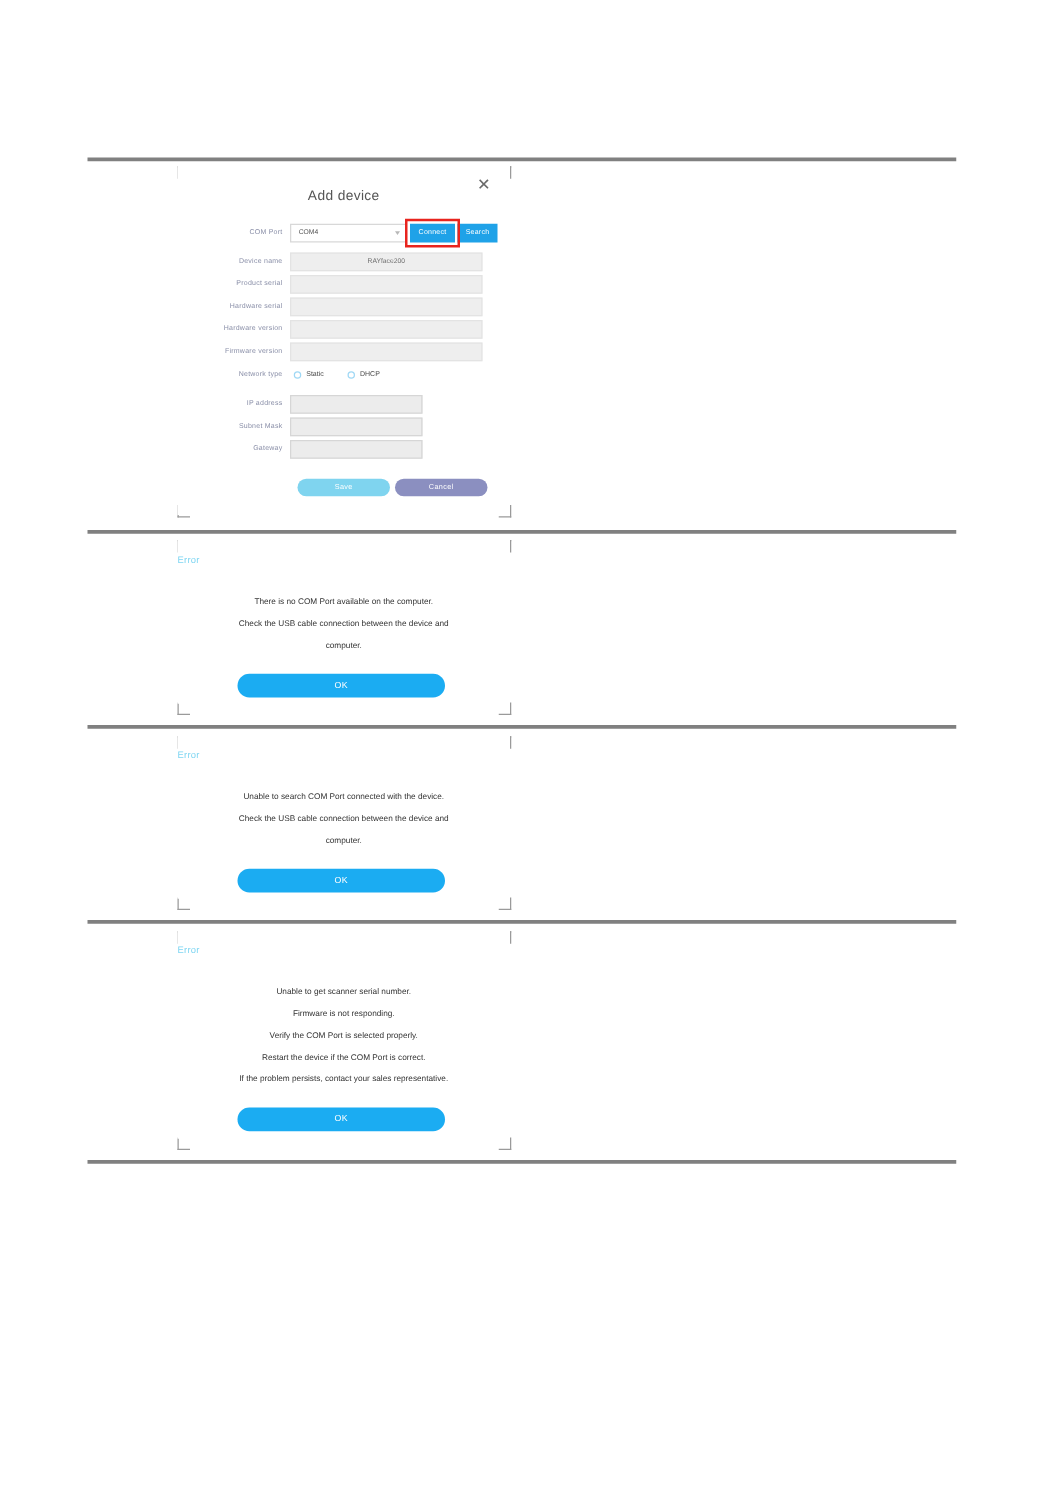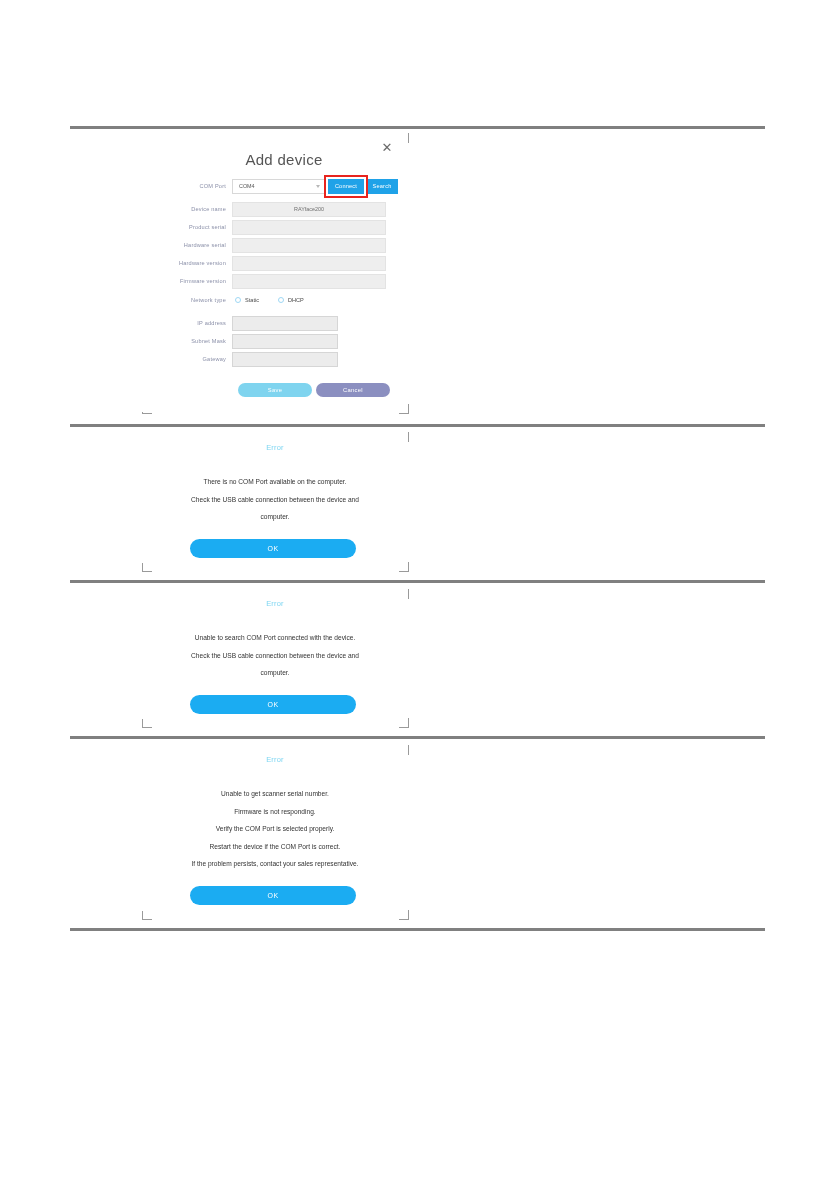--- a/index.html
+++ b/index.html
@@ -51,25 +51,25 @@
   .dialog-add {
     position: absolute;
     left: 142px;
     top: 131px;
     width: 266px;
     height: 281px;
     background: #ffffff;
   }
   .dlg-title {
     position: absolute;
-    left: 9px;
+    left: 0;
     top: 20px;
     width: 266px;
     text-align: center;
-    font-size: 15px;
+    font-size: 11px;
     color: #555555;
     letter-spacing: .3px;
   }
   .dlg-close {
     position: absolute;
     right: 14px;
     top: 10px;
     width: 14px;
     height: 14px;
     font-size: 13px;
@@ -234,21 +234,21 @@
     position: absolute;
     left: 142px;
     width: 266px;
     background: #ffffff;
   }
   .err-title {
     position: absolute;
     left: 0;
     top: 12px;
     width: 266px;
-    text-align: center;
+    text-align: left;
     font-size: 7.5px;
     color: #7fd6f2;
     letter-spacing: .2px;
   }
   .err-lines {
     position: absolute;
     left: 0;
     width: 266px;
     text-align: center;
   }

